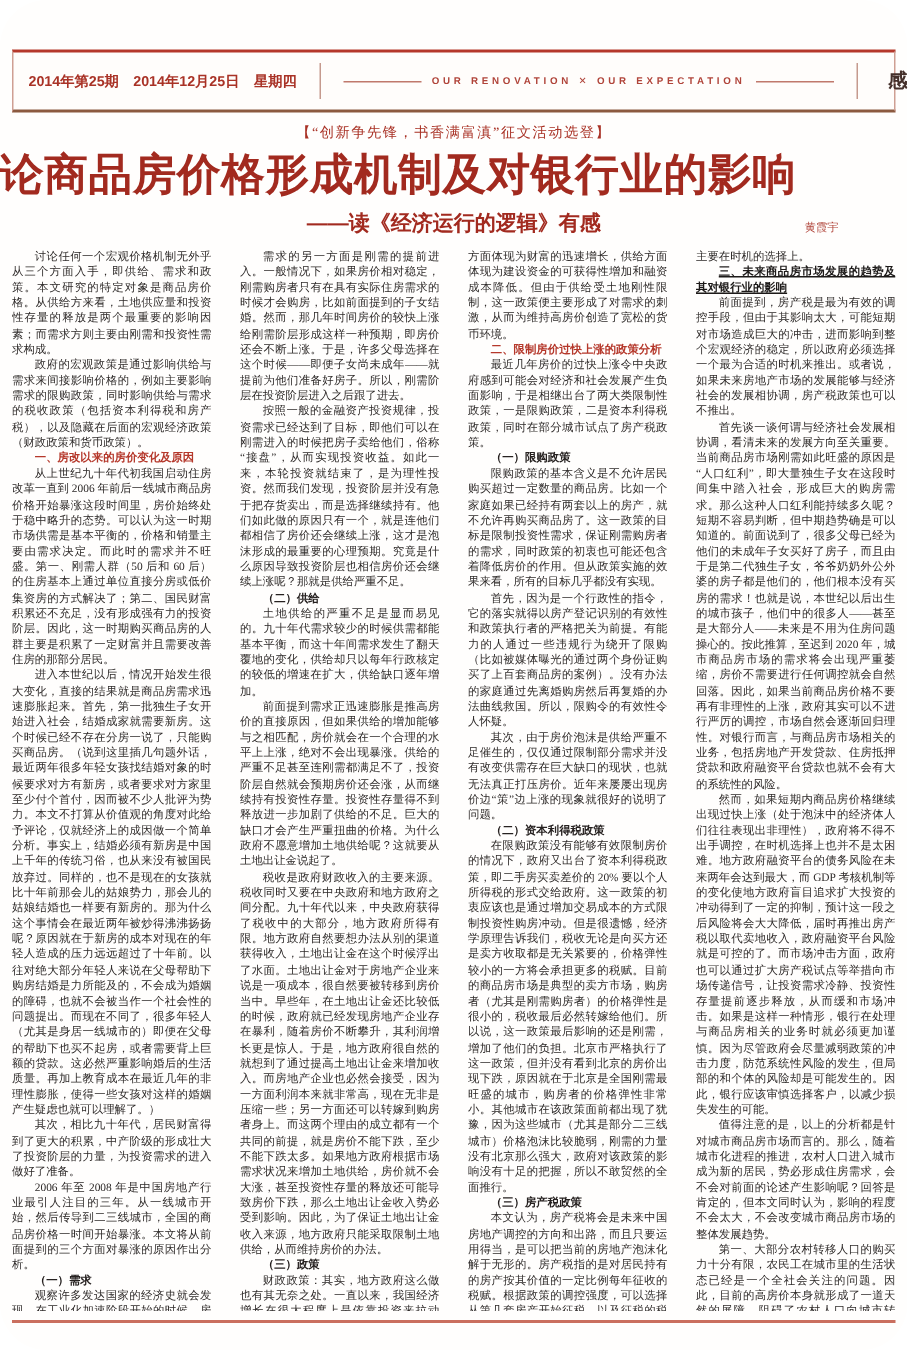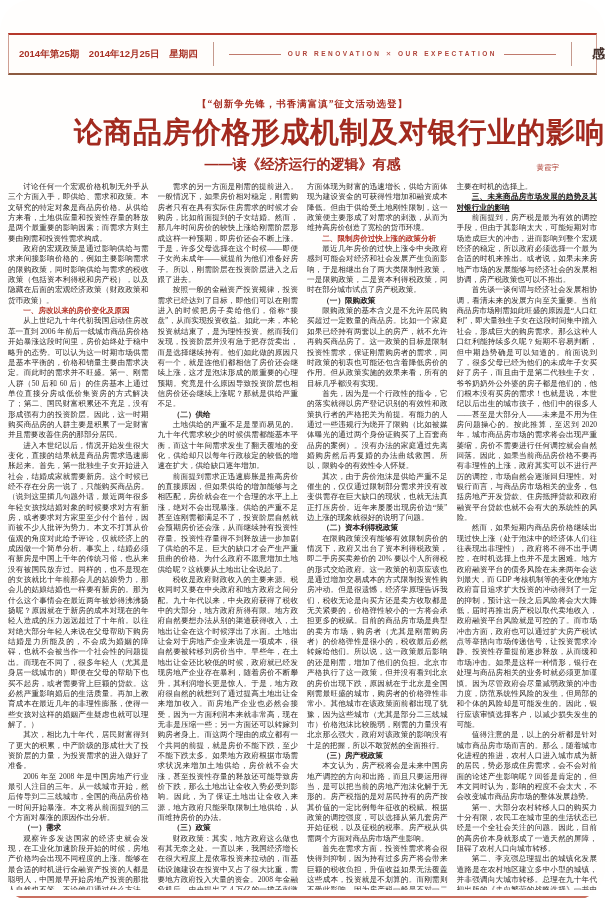--- a/index.html
+++ b/index.html
@@ -13,30 +13,30 @@
            font-size:9.5px;font-family:"Liberation Sans","DejaVu Sans",sans-serif;}
   .mh-left span{margin-right:7px;}
   .mh-divider{width:1px;height:24px;background:#c59a8e;margin:0 8px;flex:0 0 auto;}
   .mh-slogan{flex:1;display:flex;align-items:center;justify-content:center;
              color:#b0443a;font-size:6.5px;letter-spacing:2.5px;font-weight:bold;
              font-family:"Liberation Sans","DejaVu Sans",sans-serif;white-space:nowrap;}
   .dash{width:52px;height:1px;background:#c0796c;margin:0 7px;flex:0 0 auto;}
   .mh-section{font-size:13px;font-weight:bold;color:#44302b;letter-spacing:2px;
               font-family:"Liberation Sans","DejaVu Sans",sans-serif;padding:0 12px;white-space:nowrap;}
   
-  .kicker{text-align:center;color:#a93226;font-size:9.5px;font-weight:bold;
-          letter-spacing:1px;margin-top:23px;}
-  .title{text-align:right;color:#a22a1f;font-size:29px;font-weight:900;margin:2px 0 0;
+  .kicker{text-align:center;color:#a93226;font-size:9.5px;font-weight:normal;
+          letter-spacing:1px;margin-top:7px;}
+  .title{text-align:left;color:#a22a1f;font-size:29px;font-weight:900;margin:2px 0 0;
          letter-spacing:0.5px;font-family:"Liberation Sans","DejaVu Sans",sans-serif;}
   .subtitle-row{position:relative;margin-top:3px;height:18px;}
   .subtitle{text-align:center;color:#a22a1f;font-size:14px;font-weight:bold;margin:0;
             font-family:"Liberation Sans","DejaVu Sans",sans-serif;}
   .author{position:absolute;right:46px;bottom:1px;color:#b0443a;font-size:7.5px;}
   
-  .columns{display:flex;gap:9px;margin:8px 8px 0;height:708px;overflow:hidden;}
+  .columns{display:flex;gap:19px;margin:8px 8px 0;height:708px;overflow:hidden;}
   .col{flex:1 1 0;overflow:hidden;text-align:justify;font-size:7.6px;line-height:10.35px;
        color:#2e2a29;}
   .col p{margin:0;text-indent:2em;}
   .col p.noindent{text-indent:0;}
   .col p.heading{font-weight:bold;}
   .col p.heading.red{color:#b5382b;font-family:Liberation Serif, serif;}
   .col p.heading.dark{color:#1d1a19;text-decoration:underline;}
   .col p.subhead{font-weight:600;color:#262120;}
   .footer-line{margin:6px 8px 0;height:2px;background:#ca6f5f;}
 </style>

